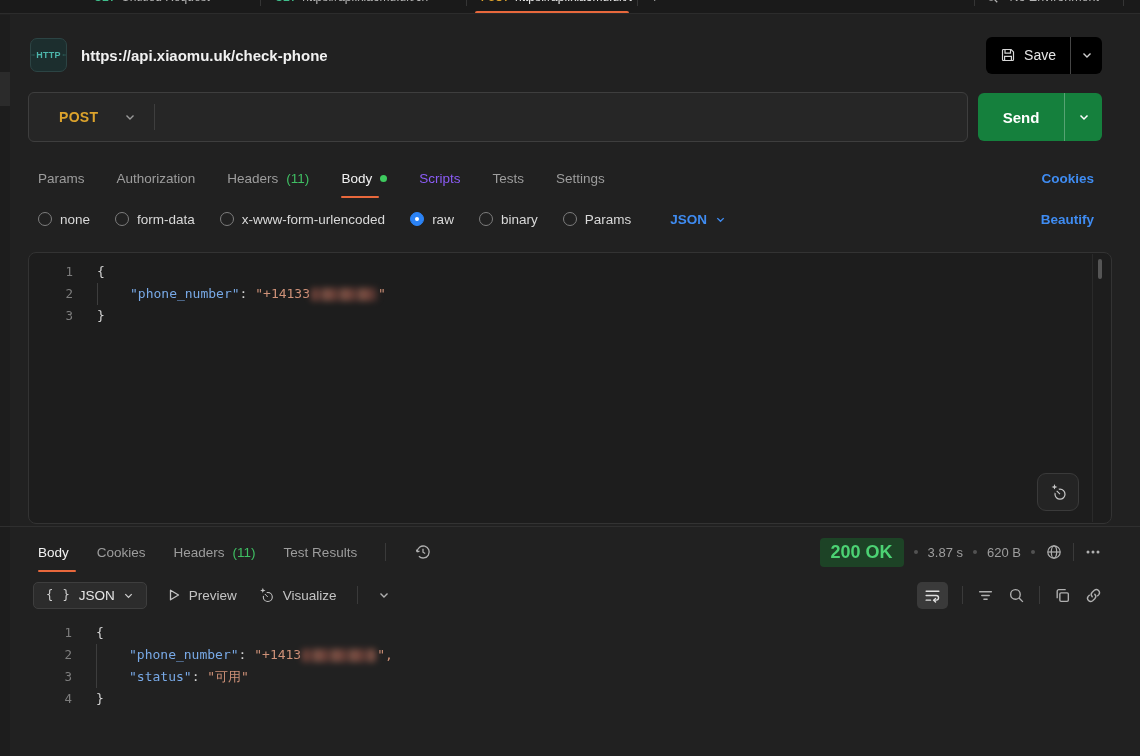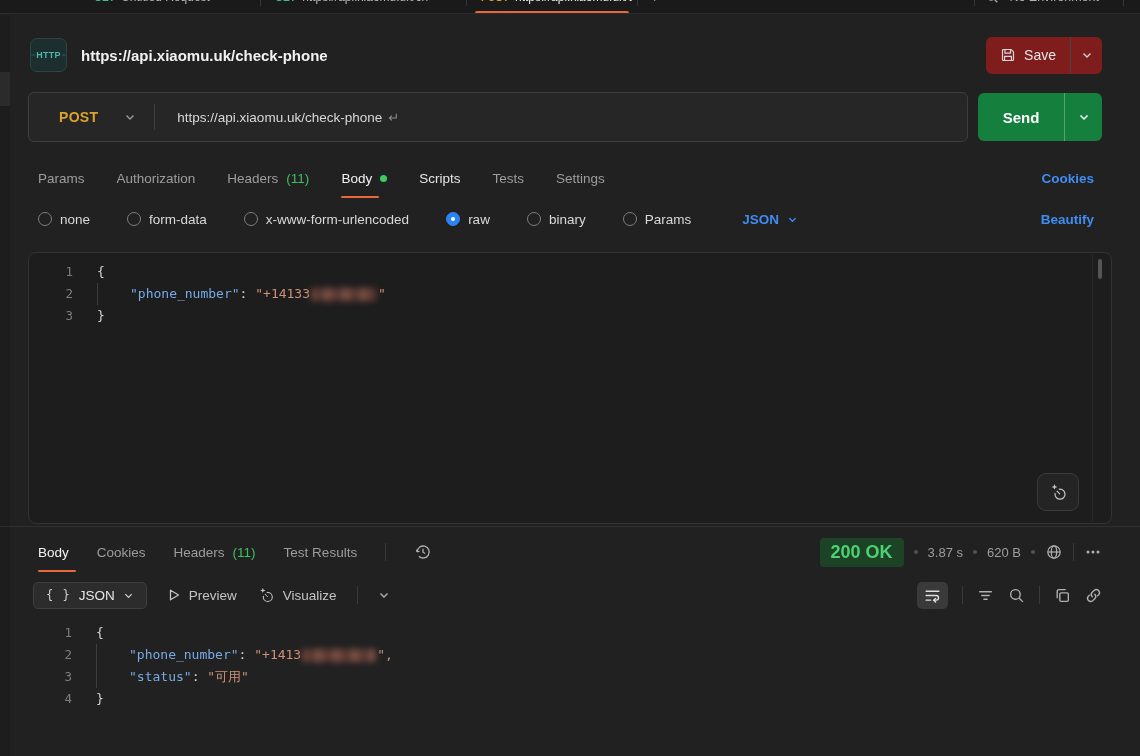--- a/index.html
+++ b/index.html
@@ -22,48 +22,48 @@
   
   .left-sliver { position:absolute; top:15px; left:0; width:10px; height:741px; background:#1d1d1d; }
   .sliver-hi { position:absolute; top:57px; left:0; width:10px; height:34px; background:#2b2b2b; }
 
   
   .req-title-row { position:absolute; top:26px; left:10px; right:0; height:58px; display:flex; align-items:center; padding:0 38px 0 20px; }
   .http-badge { width:37px; height:34px; border-radius:7px; background:#1c2e2e; border:1px solid #2c4444; display:flex; flex-direction:row; align-items:center; justify-content:center; gap:1px; flex:none; }
   .http-badge svg { display:block; }
   .http-badge .htxt { font-size:9px; font-weight:700; color:#4db6ac; letter-spacing:.3px; line-height:9px; }
   .req-title { margin-left:14px; font-size:15px; font-weight:700; color:#f1f1f1; }
-  .save-btn { margin-left:auto; height:37px; background:#7f1d1d; border-radius:6px; display:flex; align-items:center; color:#e6e6e6; font-size:14px; cursor:pointer; }
+  .save-btn { margin-left:auto; height:37px; background:#000000; border-radius:6px; display:flex; align-items:center; color:#e6e6e6; font-size:14px; cursor:pointer; }
   .save-main { display:flex; align-items:center; gap:8px; padding:0 14px; height:100%; }
   .save-caret { display:flex; align-items:center; justify-content:center; width:32px; height:100%; border-left:1px solid #464646; }
 
   
   .url-row { position:absolute; top:92px; left:28px; right:38px; height:50px; display:flex; gap:10px; }
   .url-box { flex:1; display:flex; align-items:center; background:#262626; border:1px solid #3e3e3e; border-radius:6px; }
   .method-select { display:flex; align-items:center; gap:26px; padding:0 18px 0 30px; cursor:pointer; }
   .method-label { font-size:14px; font-weight:700; color:#dca32c; letter-spacing:.3px; }
   .url-vdiv { width:1px; height:26px; background:#3e3e3e; }
   .url-input { flex:1; padding:0 14px 0 22px; font-size:13.5px; color:#d8d8d8; white-space:nowrap; overflow:hidden; }
   .ret-glyph { color:#8a8a8a; margin-left:6px; font-size:13px; }
   .send-btn { width:124px; height:48px; margin-top:1px; background:#15803d; border-radius:6px; display:flex; align-items:center; color:#fff; cursor:pointer; flex:none; }
   .send-main { flex:1; text-align:center; font-size:15px; font-weight:700; }
   .send-caret { width:38px; height:100%; display:flex; align-items:center; justify-content:center; border-left:1px solid rgba(255,255,255,.28); }
 
   
   .req-tabs { position:absolute; top:158px; left:38px; right:46px; height:40px; display:flex; align-items:center; gap:32px; font-size:13.5px; color:#9d9d9d;text-align:center; }
   .rtab { position:relative; height:40px; display:flex; align-items:center; gap:8px; cursor:pointer; white-space:nowrap; }
   .rtab .count { color:#3fbf63; }
-  .rtab.bright { color:#e5e5e5; }
+  .rtab.bright { color:#8b5cf6; }
   .rtab.active { color:#f2f2f2; }
   .rtab.active::after { content:''; position:absolute; left:0; bottom:0; height:2px; background:#e8683c; border-radius:2px; width:38px; }
   .green-dot { width:7px; height:7px; border-radius:50%; background:#3ecb5f; }
   .cookies-link { margin-left:auto; color:#3f8cf2; font-weight:600; font-size:13.5px; cursor:pointer; }
 
   
-  .body-type-row { position:absolute; top:202px; left:38px; right:46px; height:34px; display:flex; align-items:center; gap:37px; font-size:13.5px; color:#d9d9d9; }
+  .body-type-row { position:absolute; top:202px; left:38px; right:46px; height:34px; display:flex; align-items:center; gap:25px; font-size:13.5px; color:#d9d9d9; }
   .radio-opt { display:flex; align-items:center; gap:8px; cursor:pointer; white-space:nowrap; }
   .radio { width:14px; height:14px; border-radius:50%; border:1.5px solid #7d7d7d; position:relative; flex:none; }
   .radio.sel { border-color:#2b83f6; background:#2b83f6; }
   .radio.sel::after { content:''; position:absolute; left:4px; top:4px; width:4px; height:4px; border-radius:50%; background:#fff; }
   .json-select { display:flex; align-items:center; gap:8px; color:#3f8cf2; font-weight:600; margin-left:14px; cursor:pointer; }
   .beautify-link { margin-left:auto; color:#3f8cf2; font-weight:600; cursor:pointer; }
 
   
   .editor { font-family:"DejaVu Sans Mono", monospace; font-size:13px; }
   .req-editor { position:absolute; top:252px; left:28px; width:1084px; height:272px; background:#1d1d1d; border:1px solid #333; border-radius:8px; padding-top:8px; }
@@ -178,21 +178,20 @@
 
   <section class="url-row">
     <div class="url-box">
       <div class="method-select">
         <span class="method-label">POST</span>
         <svg width="12" height="12" viewBox="0 0 12 12" fill="none" stroke="#9a9a9a" stroke-width="1.4">
             <path d="m2.5 4.5 3.5 3.5 3.5-3.5"></path>
           </svg>
       </div>
       <div class="url-vdiv"></div>
-      <div class="url-input"><span>https://api.xiaomu.uk/check-phone</span><span class="ret-glyph">↵</span></div>
     </div>
     <div class="send-btn">
       <div class="send-main">Send</div>
       <div class="send-caret">
         <svg width="12" height="12" viewBox="0 0 12 12" fill="none" stroke="#fff" stroke-width="1.5">
             <path d="m2.5 4.5 3.5 3.5 3.5-3.5"></path>
           </svg>
       </div>
     </div>
   </section>

